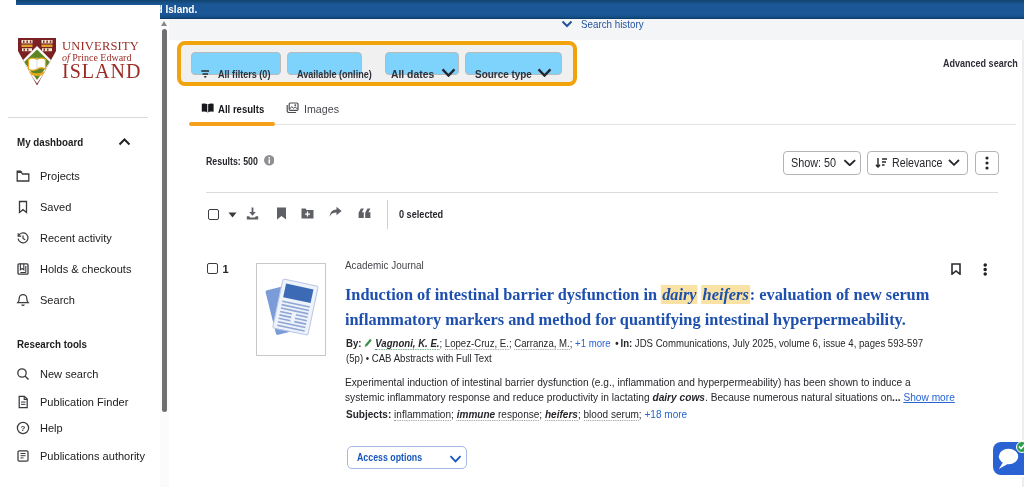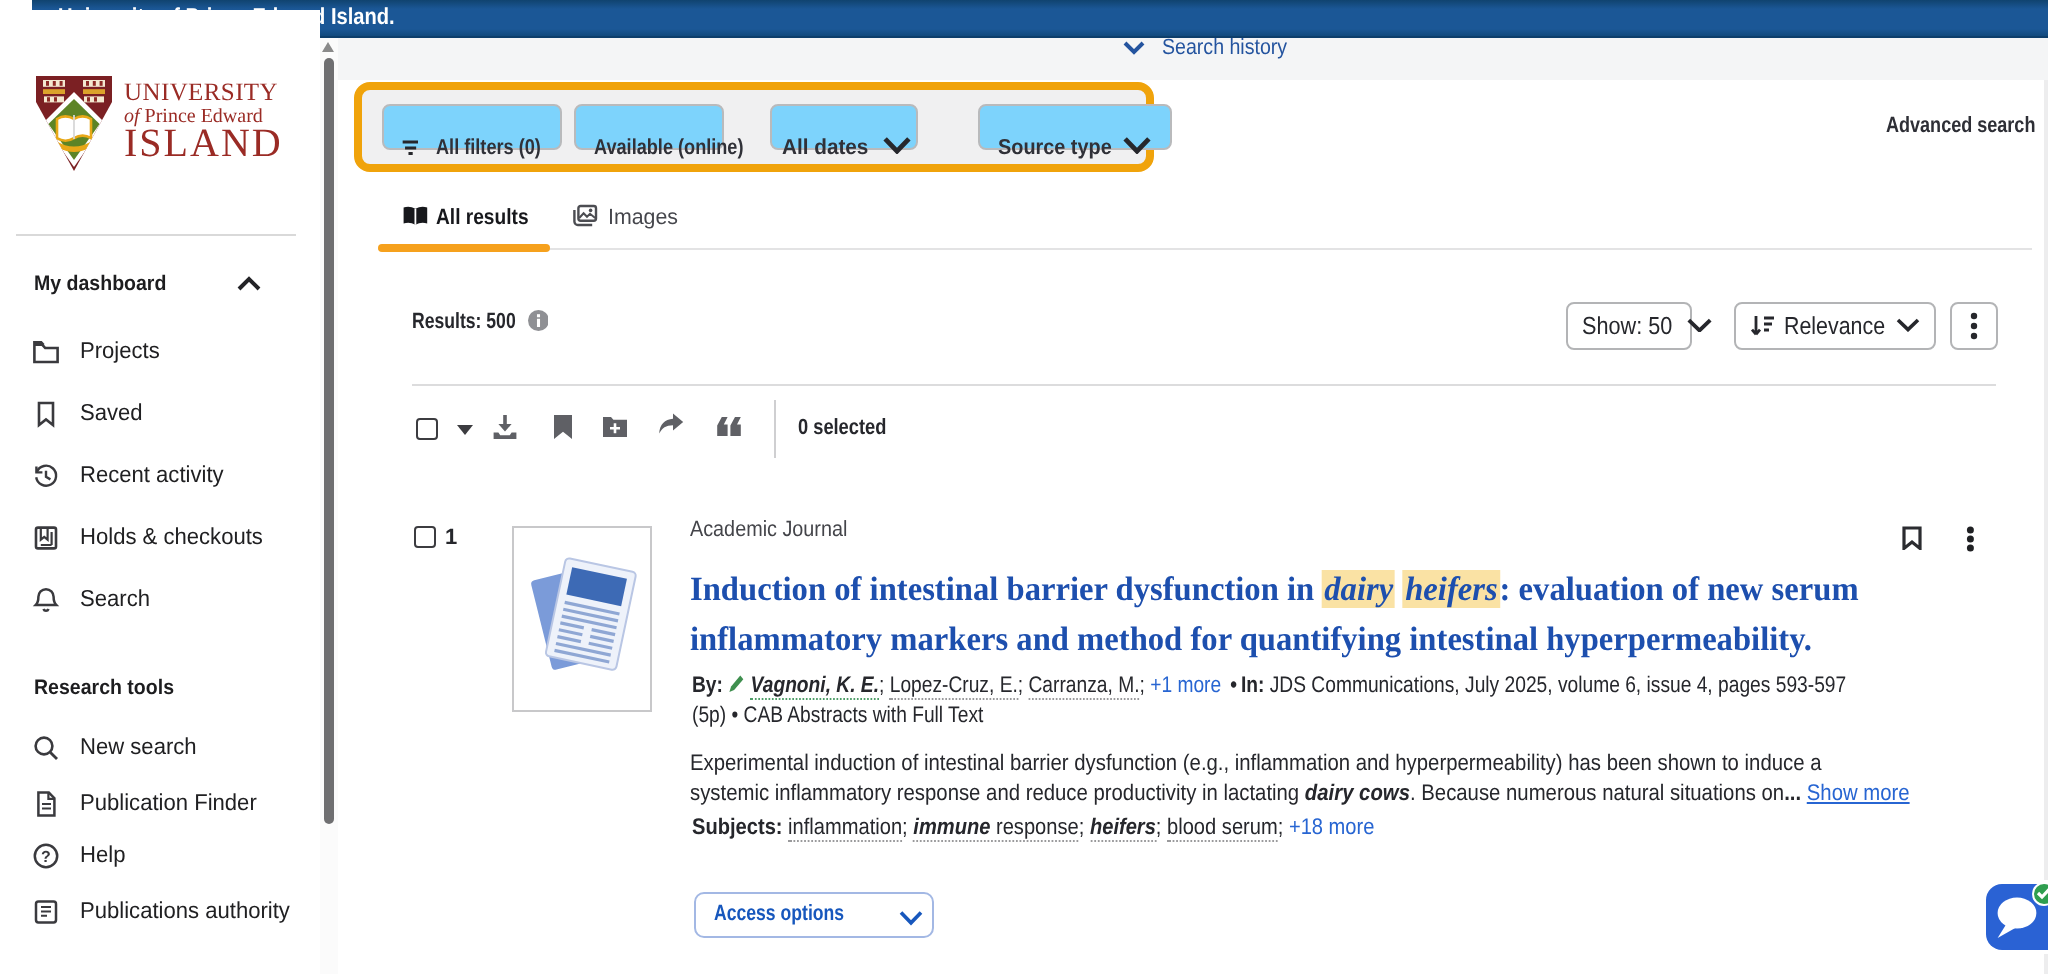--- a/index.html
+++ b/index.html
@@ -198,21 +198,21 @@
   </div>
   <div class="fbtn" style="left:287px; width:75px;">
     <span class="sx" style="transform:scaleX(0.84); margin-left:8.5px;">Available (online)</span>
   </div>
   <div class="fbtn" style="left:385px; width:74px;">
     <span class="sx" style="transform:scaleX(0.96); margin-left:5px;">All dates</span>
     <svg width="17" height="9.5" viewBox="0 0 13 8" style="position:absolute; left:54px;">
       <path d="M1.5 1.2 L6.5 6.4 L11.5 1.2" fill="none" stroke="#26272c" stroke-width="2"></path>
     </svg>
   </div>
-  <div class="fbtn" style="left:465px; width:97px;margin-left:24px;">
+  <div class="fbtn" style="left:465px; width:97px;">
     <span class="sx" style="transform:scaleX(0.92); margin-left:8.5px;">Source type</span>
     <svg width="17" height="9.5" viewBox="0 0 13 8" style="position:absolute; left:70px;">
       <path d="M1.5 1.2 L6.5 6.4 L11.5 1.2" fill="none" stroke="#26272c" stroke-width="2"></path>
     </svg>
   </div>
   <div class="advs">Advanced search</div>
 
   <svg class="abs" style="left:200.5px; top:103px;" width="13.5" height="10" viewBox="0 0 13.5 10">
     <path d="M0.8 0.8 q3 -1 5.9 0.6 q2.9 -1.6 5.9 -0.6 v8 q-3 -1 -5.9 0.6 q-2.9 -1.6 -5.9 -0.6 z" fill="#17181c"></path>
     <line x1="6.7" y1="1.4" x2="6.7" y2="9.4" stroke="#fff" stroke-width="0.9"></line>
@@ -228,21 +228,21 @@
   <div class="tabline"></div>
   <div class="tabact"></div>
 
   <div class="results">Results: 500</div>
   <svg class="abs" style="left:263.5px; top:155px;" width="10.5" height="10.5" viewBox="0 0 11 11">
     <circle cx="5.5" cy="5.5" r="5.5" fill="#8f9094"></circle>
     <rect x="4.7" y="2.2" width="1.6" height="1.6" fill="#fff"></rect>
     <rect x="4.7" y="4.6" width="1.6" height="4.3" fill="#fff"></rect>
   </svg>
 
-  <div class="ctrl" style="left:783px; width:63px;">
+  <div class="ctrl" style="left:783px; width:78px;">
     <span class="sx" style="transform:scaleX(0.88); margin-left:7px;">Show: 50</span>
     <svg width="13.5" height="7.5" viewBox="0 0 12 7" style="position:absolute; left:59px;">
       <path d="M1 1 L6 5.8 L11 1" fill="none" stroke="#26272c" stroke-width="1.8"></path>
     </svg>
   </div>
   <div class="ctrl" style="left:867px; width:101px;">
     <svg width="13" height="12" viewBox="0 0 13 12" style="margin-left:7px;">
       <path d="M3 1 v9 M3 10.2 L1 7.8 M3 10.2 L5 7.8" stroke="#26272c" stroke-width="1.4" fill="none"></path>
       <path d="M7 2 h5 M7 5 h4 M7 8 h2.5" stroke="#26272c" stroke-width="1.4"></path>
     </svg>

